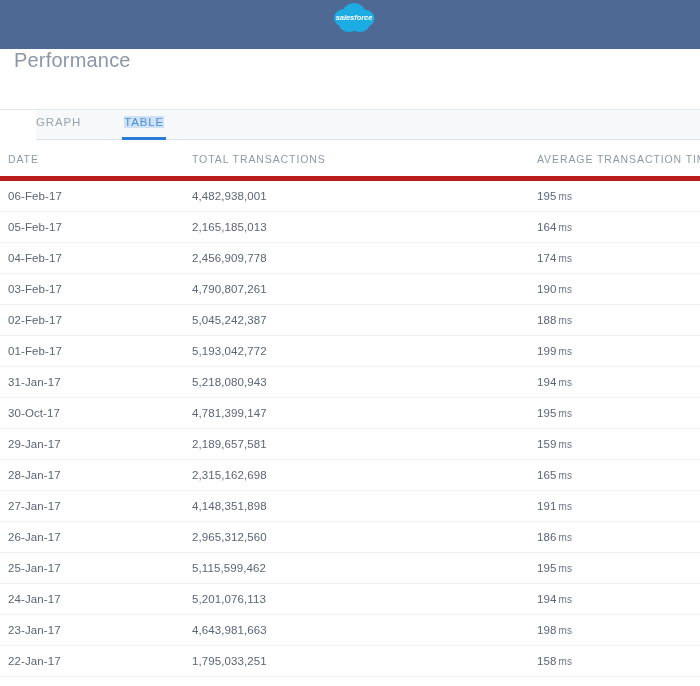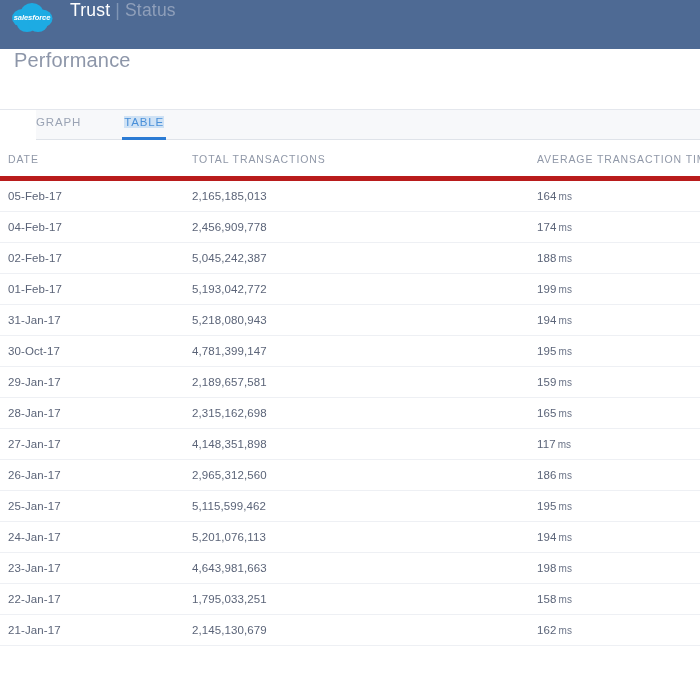--- a/index.html
+++ b/index.html
@@ -14,22 +14,24 @@
     font-family: "Liberation Sans", sans-serif;
     background: #ffffff;
     -webkit-font-smoothing: antialiased;
   }
 
   
   .topbar {
     height: 49px;
     background: #4e6a94;
     display: flex;
+    align-items: center;
     padding-left: 8px;
     overflow: hidden;
+    flex-direction: column;
   }
 
   .logo-wrap {
     width: 48px;
     height: 36px;
     flex: 0 0 auto;
     display: flex;
     align-items: center;
     justify-content: center;
   }
@@ -167,25 +169,20 @@
         <ellipse cx="13.5" cy="17" rx="10.5" ry="9"></ellipse>
         <ellipse cx="23" cy="11.5" rx="11" ry="9.5"></ellipse>
         <ellipse cx="33" cy="17.5" rx="10.5" ry="9"></ellipse>
         <ellipse cx="18" cy="23" rx="10" ry="8"></ellipse>
         <ellipse cx="29" cy="23.5" rx="9.5" ry="7.5"></ellipse>
       </g>
       <text x="23" y="19" text-anchor="middle" fill="#ffffff" font-family="Liberation Sans, sans-serif" font-size="7.6" font-style="italic" font-weight="bold" letter-spacing="-0.1">salesforce</text>
     </svg>
   </div>
 
-  <div class="brand-text">
-    <span class="brand-trust">Trust</span>
-    <span class="brand-sep">|</span>
-    <span class="brand-status">Status</span>
-  </div>
 </div>
 
 <div class="page-title-bar">
   <span class="page-title">Performance</span>
 </div>
 
 <div class="tabbar">
   <div class="tab tab-graph">
     <span>GRAPH</span>
   </div>
@@ -199,30 +196,40 @@
   <table class="perf">
     <thead>
       <tr>
         <th class="col-date">DATE</th>
         <th class="col-total">TOTAL TRANSACTIONS</th>
         <th class="col-avg">AVERAGE TRANSACTION TIME</th>
       </tr>
     </thead>
     <tbody id="table-body">
         <tr>
+          <td class="col-date">06-Feb-17</td>
+          <td class="col-total">4,482,938,001</td>
+          <td class="col-avg"><span>195</span><span class="ms-unit">ms</span></td>
+        </tr>
+        <tr>
           <td class="col-date">05-Feb-17</td>
           <td class="col-total">2,165,185,013</td>
           <td class="col-avg"><span>164</span><span class="ms-unit">ms</span></td>
         </tr>
         <tr>
           <td class="col-date">04-Feb-17</td>
           <td class="col-total">2,456,909,778</td>
           <td class="col-avg"><span>174</span><span class="ms-unit">ms</span></td>
         </tr>
         <tr>
+          <td class="col-date">03-Feb-17</td>
+          <td class="col-total">4,790,807,261</td>
+          <td class="col-avg"><span>190</span><span class="ms-unit">ms</span></td>
+        </tr>
+        <tr>
           <td class="col-date">02-Feb-17</td>
           <td class="col-total">5,045,242,387</td>
           <td class="col-avg"><span>188</span><span class="ms-unit">ms</span></td>
         </tr>
         <tr>
           <td class="col-date">01-Feb-17</td>
           <td class="col-total">5,193,042,772</td>
           <td class="col-avg"><span>199</span><span class="ms-unit">ms</span></td>
         </tr>
         <tr>
@@ -241,21 +248,21 @@
           <td class="col-avg"><span>159</span><span class="ms-unit">ms</span></td>
         </tr>
         <tr>
           <td class="col-date">28-Jan-17</td>
           <td class="col-total">2,315,162,698</td>
           <td class="col-avg"><span>165</span><span class="ms-unit">ms</span></td>
         </tr>
         <tr>
           <td class="col-date">27-Jan-17</td>
           <td class="col-total">4,148,351,898</td>
-          <td class="col-avg"><span>117</span><span class="ms-unit">ms</span></td>
+          <td class="col-avg"><span>191</span><span class="ms-unit">ms</span></td>
         </tr>
         <tr>
           <td class="col-date">26-Jan-17</td>
           <td class="col-total">2,965,312,560</td>
           <td class="col-avg"><span>186</span><span class="ms-unit">ms</span></td>
         </tr>
         <tr>
           <td class="col-date">25-Jan-17</td>
           <td class="col-total">5,115,599,462</td>
           <td class="col-avg"><span>195</span><span class="ms-unit">ms</span></td>

